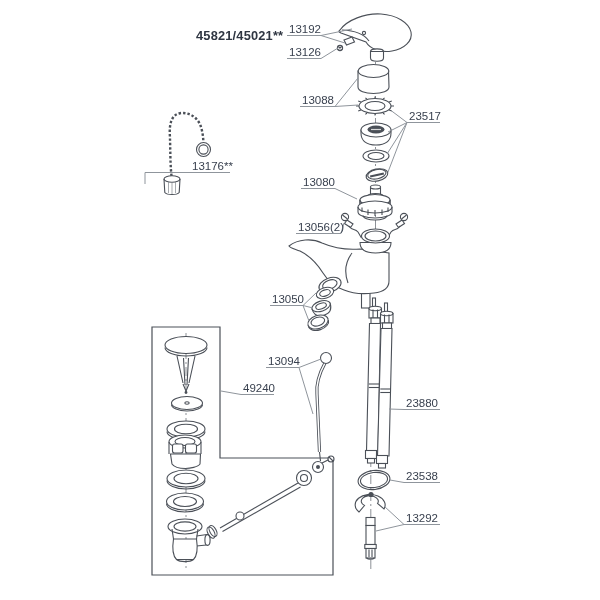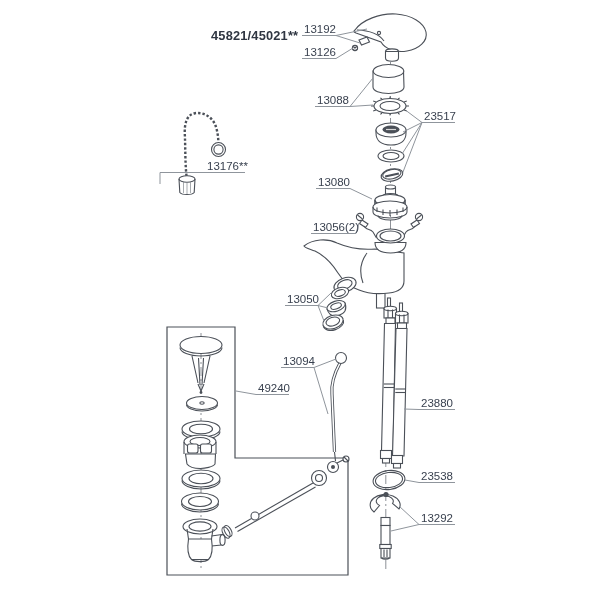--- a/index.html
+++ b/index.html
@@ -1,17 +1,17 @@
 <!DOCTYPE html>
 <html><head>
 <meta charset="utf-8">
 <style>
   html,body{margin:0;padding:0;background:#ffffff;}
   #stage{position:relative;width:500px;height:600px;background:#ffffff;overflow:hidden;
-         font-family:"Liberation Sans",sans-serif;margin-left:15px;}
+         font-family:"Liberation Sans",sans-serif;}
   svg{position:absolute;left:0;top:0;}
   .lbl{font-family:"Liberation Sans",sans-serif;font-size:11.5px;fill:#39414f;}
   .ttl{font-family:"Liberation Sans",sans-serif;font-size:12.8px;font-weight:600;fill:#2f3642;letter-spacing:.2px;}
   .ln{stroke:#4b5058;stroke-width:1.1;fill:none;}
   .lnf{stroke:#4b5058;stroke-width:1.1;fill:#ffffff;}
   .leader{stroke:#8f959c;stroke-width:1;fill:none;}
   .cl{stroke:#70757c;stroke-width:.8;fill:none;stroke-dasharray:9 3 2 3;}
 </style>
 </head>
 <body>

